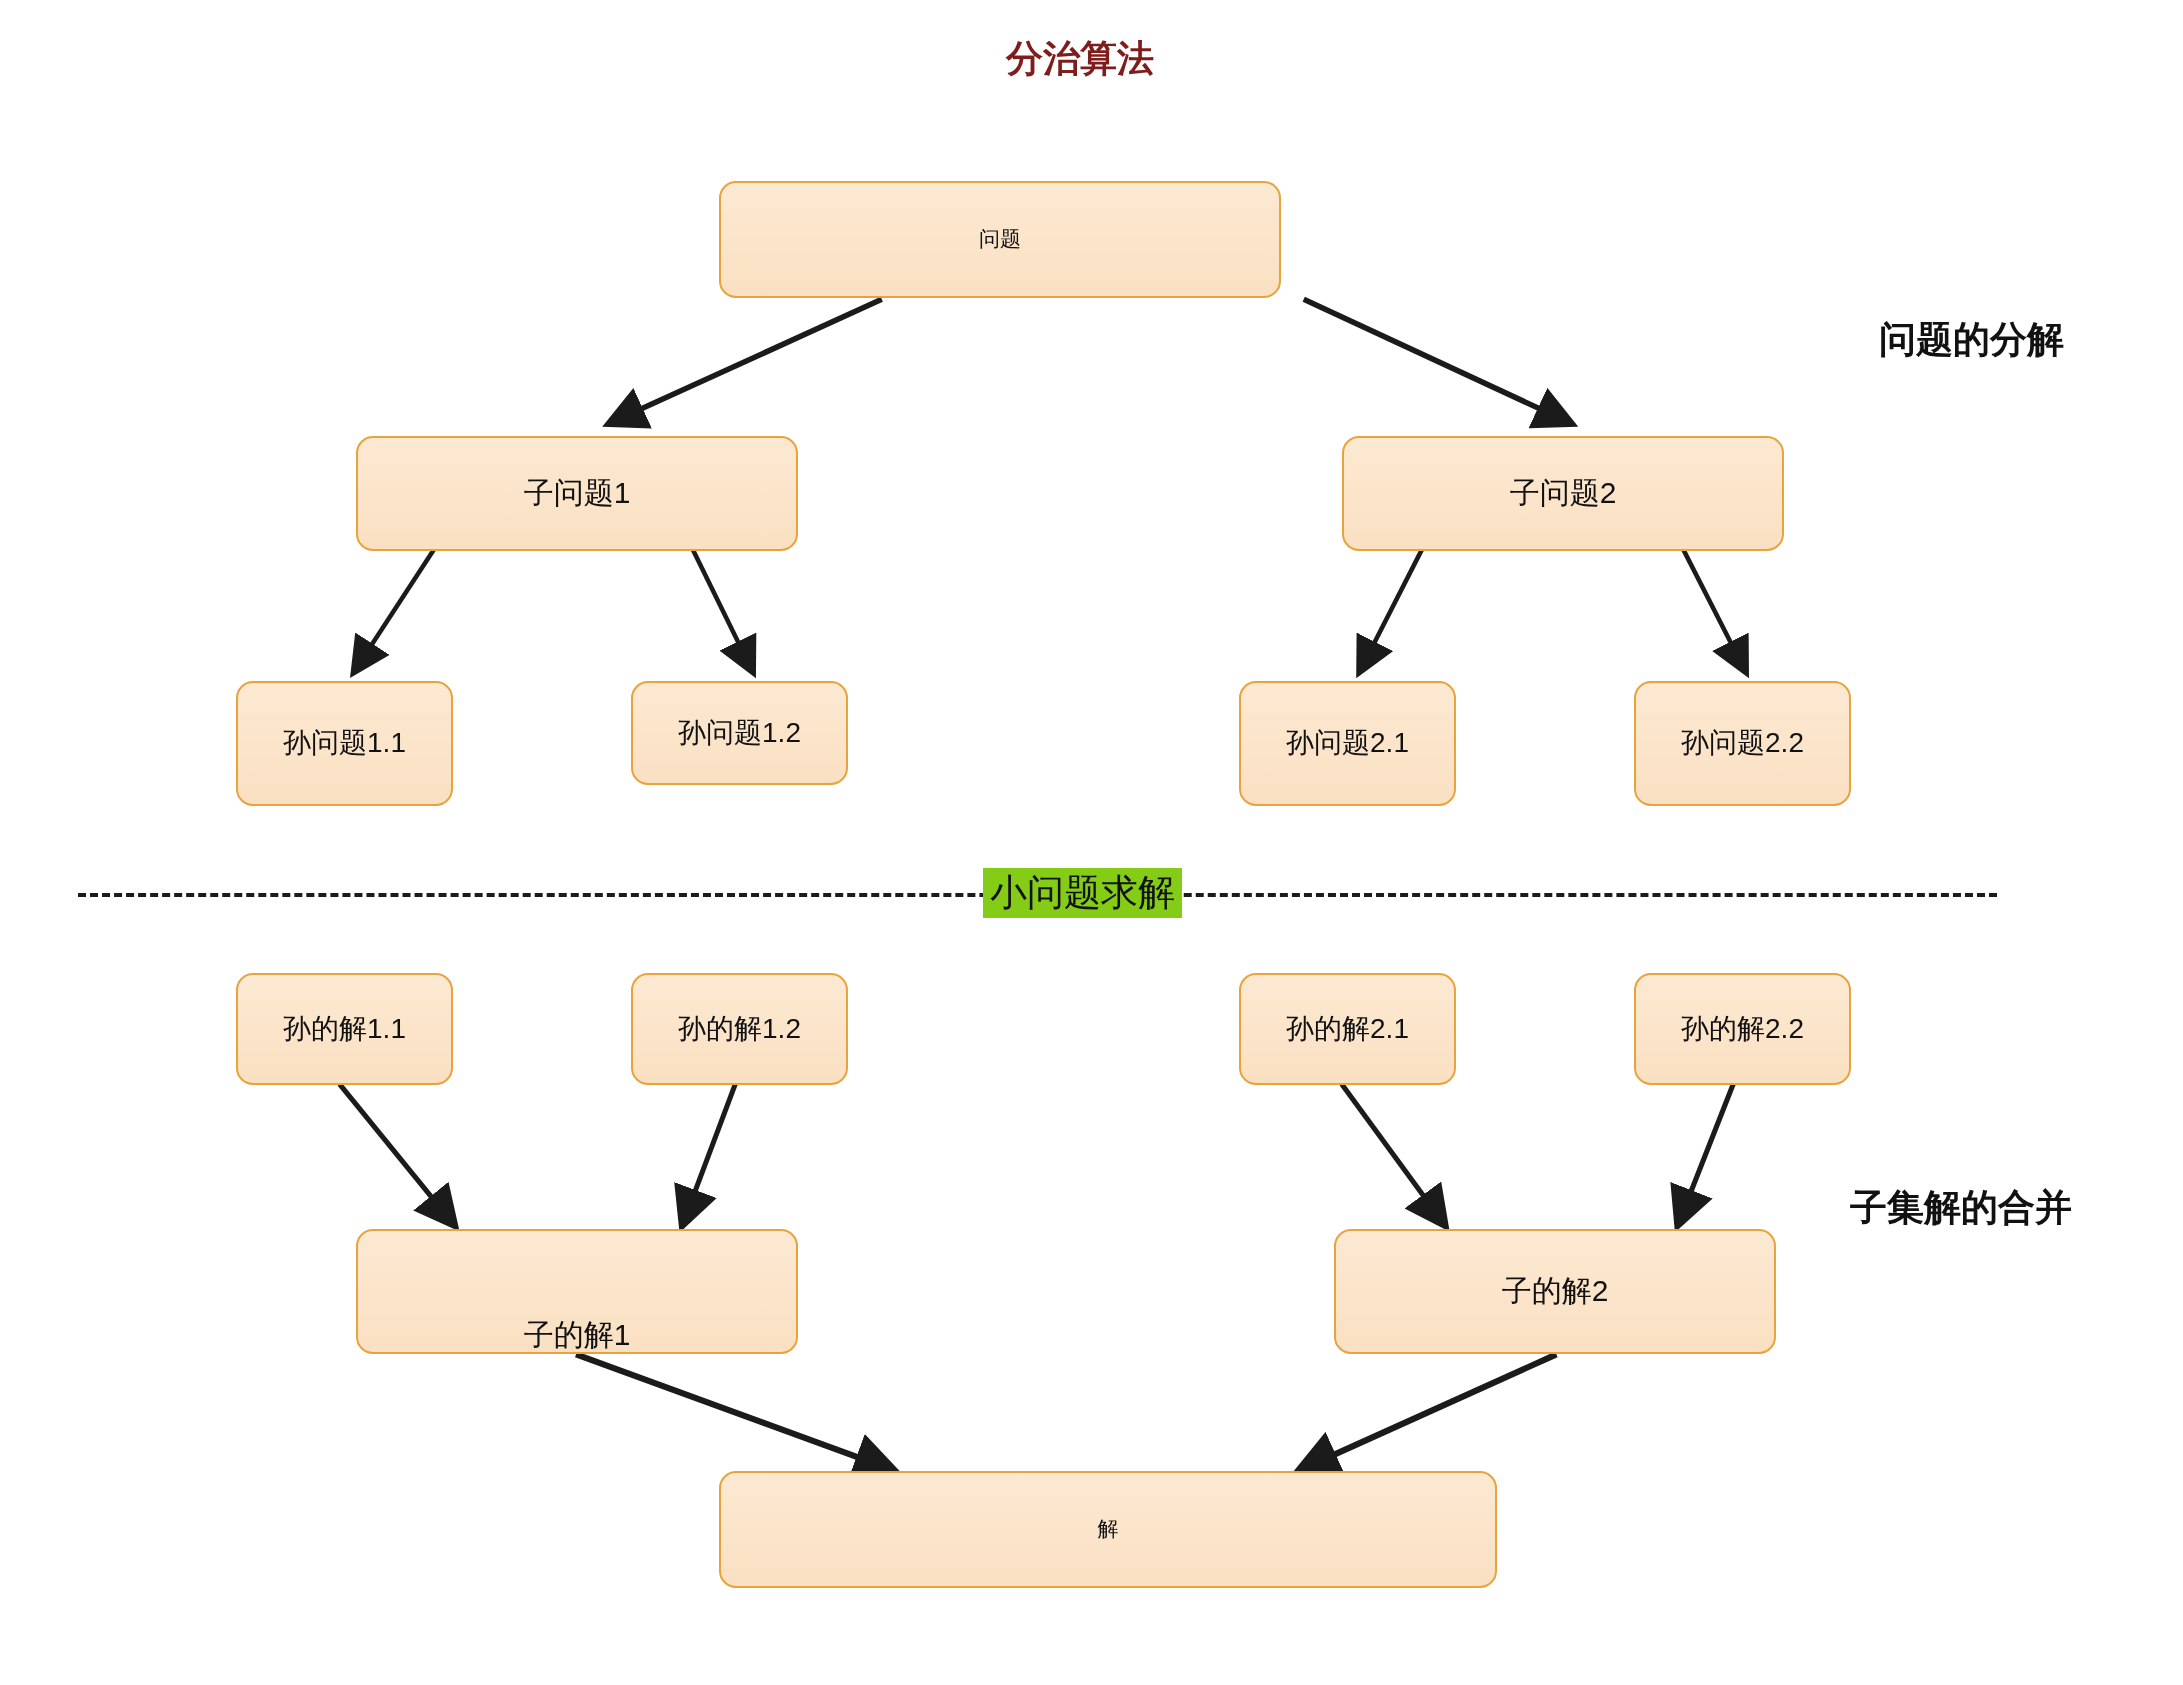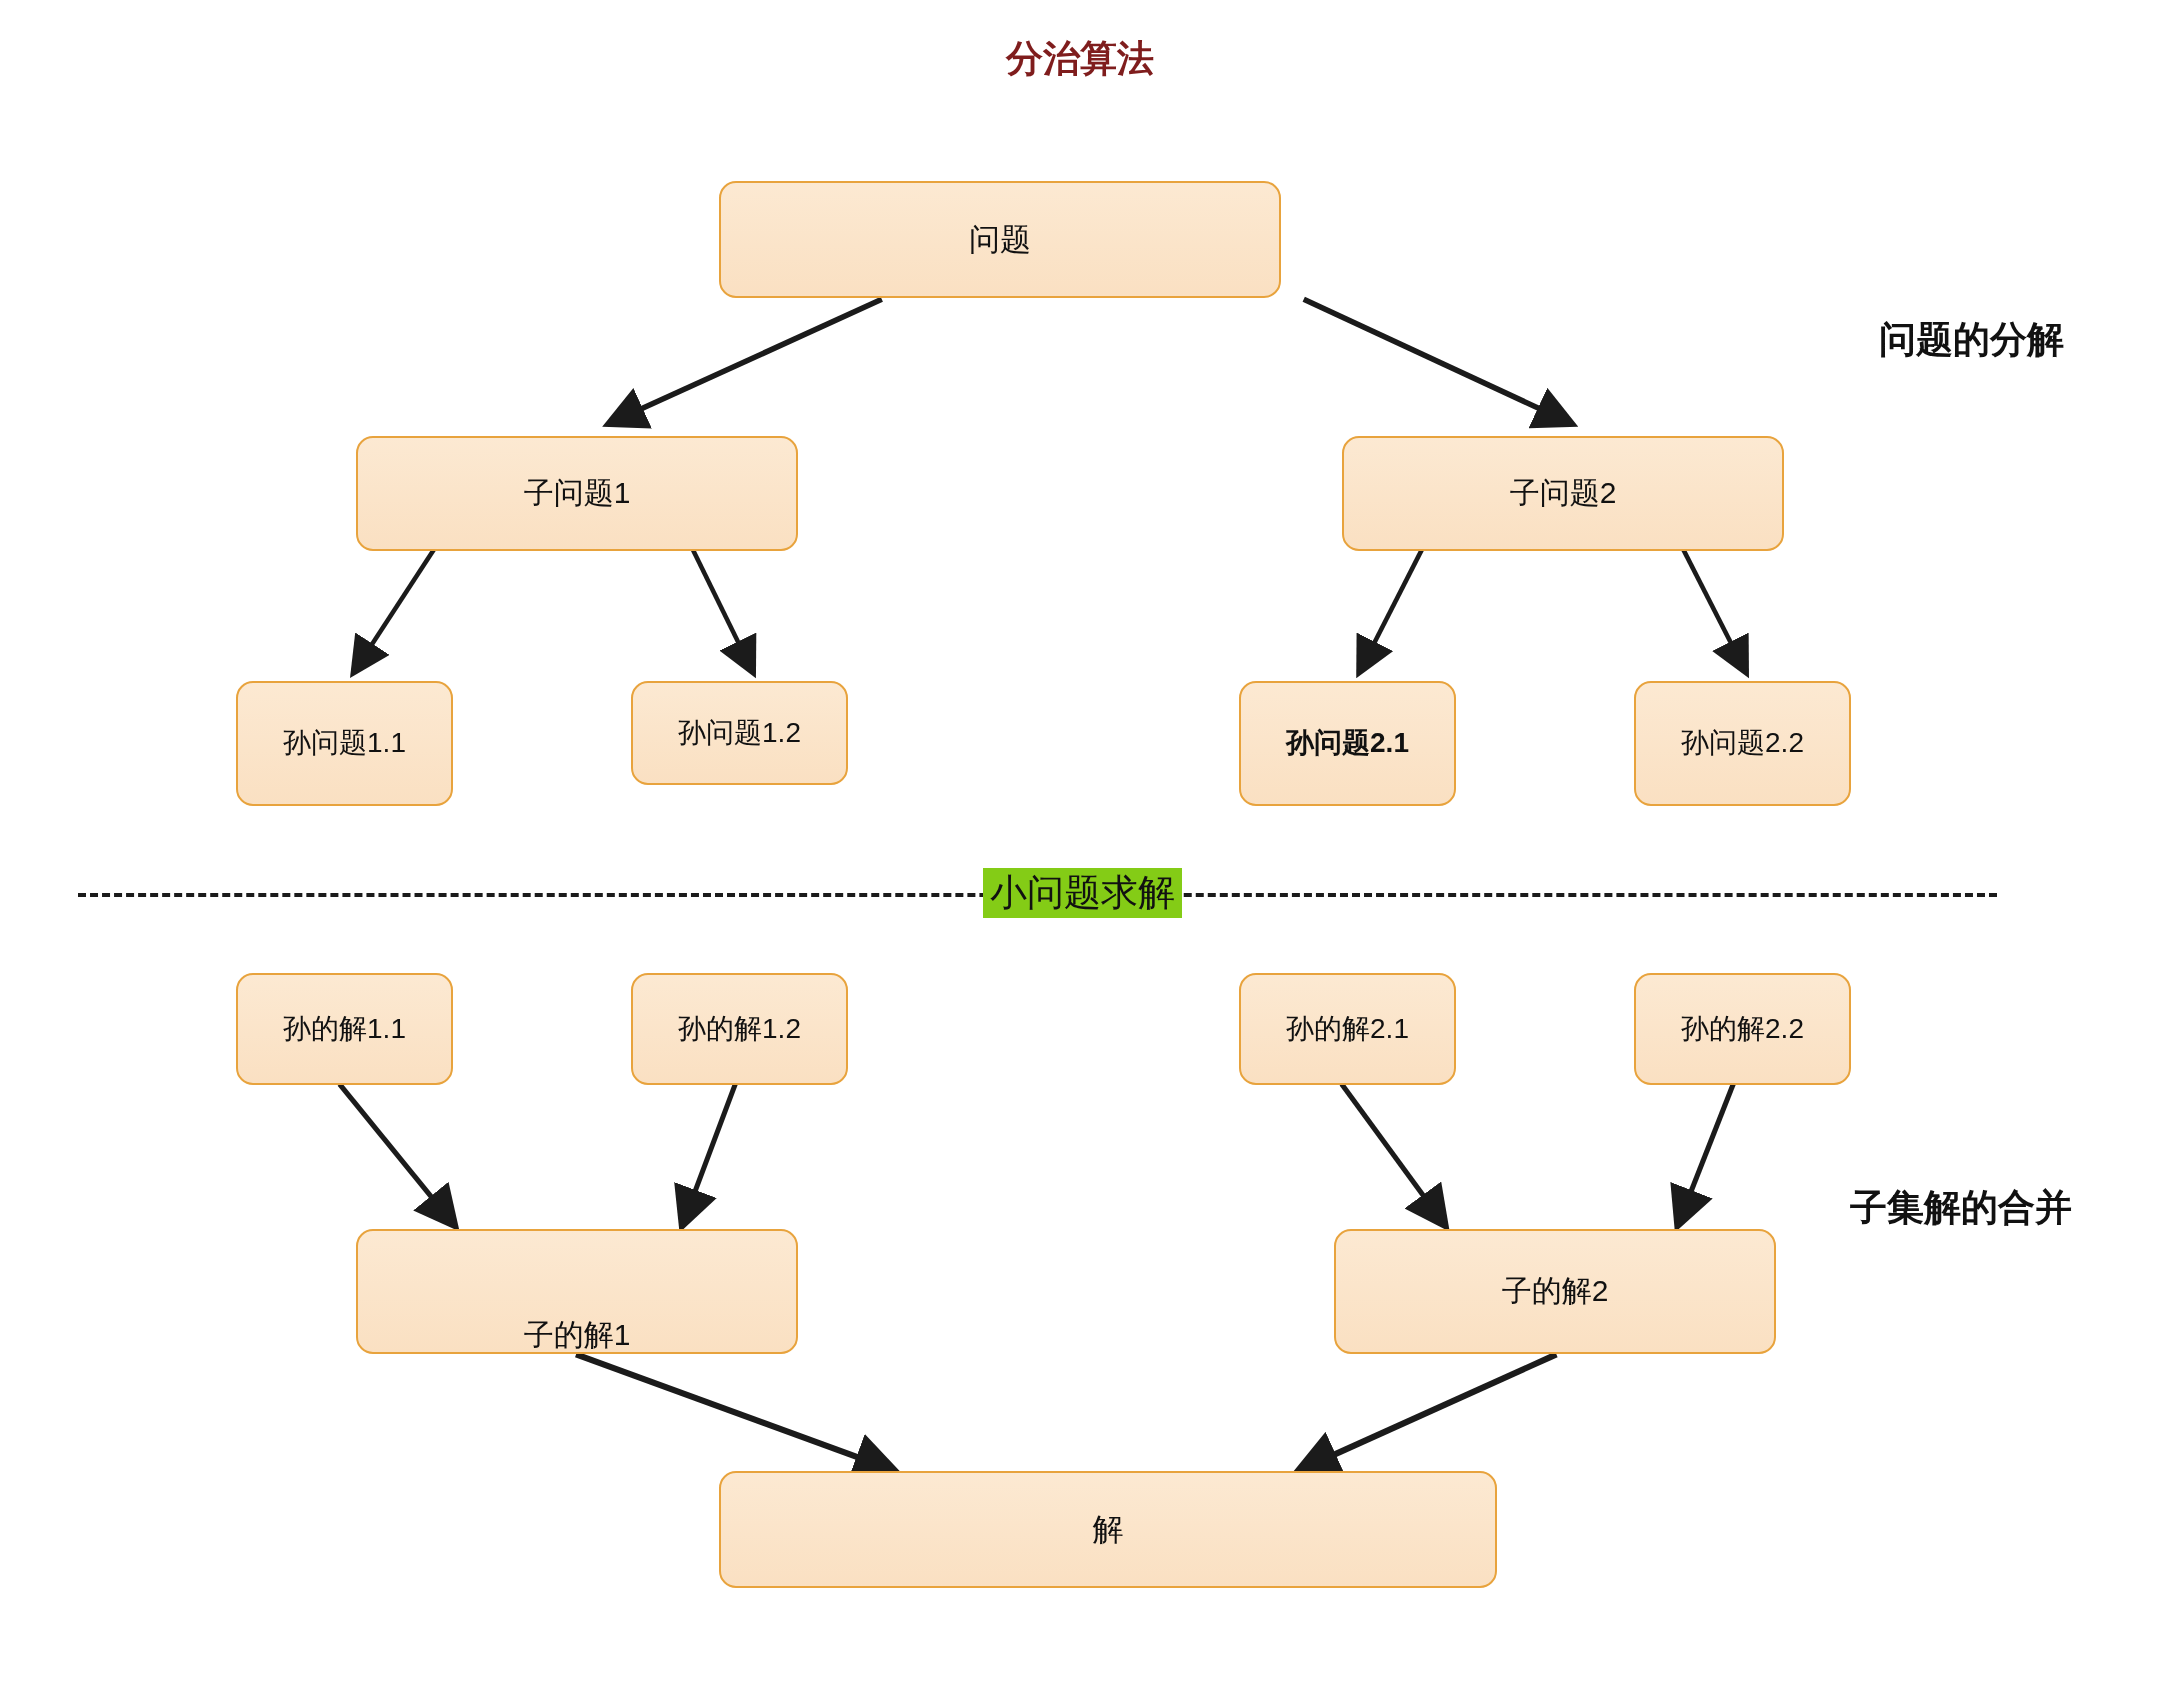--- a/index.html
+++ b/index.html
@@ -68,21 +68,21 @@
   .divider-label {
     position: absolute;
     color: #111111;
     font-size: 37px;
     font-weight: 400;
     white-space: nowrap;
     background: #84cc16;
     padding: 0 7px;
     z-index: 4;
   }
-  .sz-lg { font-size: 31px; }
+  .sz-lg { font-size: 21px; }
   .sz-md { font-size: 30px; }
   .sz-sm { font-size: 28px; }
 </style>
 </head>
 <body>
 
 <div id="canvas">
 
   <div class="diagram-title" style="left:1006px; top:34px;">分治算法</div>
 
@@ -134,21 +134,21 @@
   </div>
 
   <div class="node" style="left:236px; top:681px; width:217px; height:125px;">
     <span class="node-label sz-sm">孙问题1.1</span>
   </div>
 
   <div class="node" style="left:631px; top:681px; width:217px; height:104px;">
     <span class="node-label sz-sm">孙问题1.2</span>
   </div>
 
-  <div class="node" style="left:1239px; top:681px; width:217px; height:125px;font-weight:bold;">
+  <div class="node" style="left:1239px; top:681px; width:217px; height:125px;">
     <span class="node-label sz-sm">孙问题2.1</span>
   </div>
 
   <div class="node" style="left:1634px; top:681px; width:217px; height:125px;">
     <span class="node-label sz-sm">孙问题2.2</span>
   </div>
 
   <div class="side-note" style="left:1879px; top:315px;">问题的分解</div>
 
   <div class="divider-line" style="left:78px; top:893px; width:1919px;"></div>

